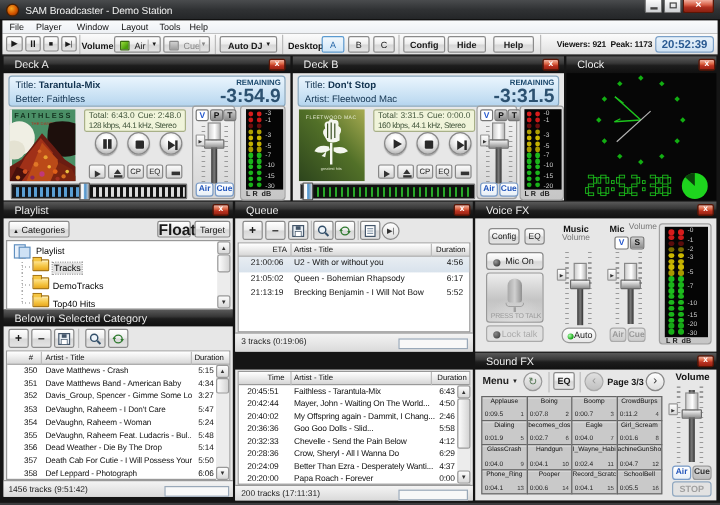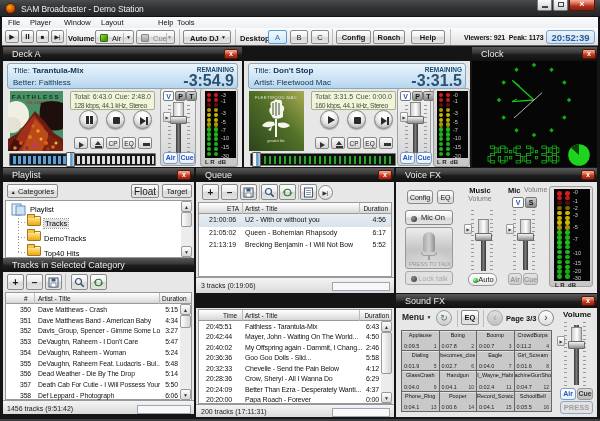--- a/index.html
+++ b/index.html
@@ -45,21 +45,21 @@
     </div>
   <div class="abs" style="left:553px;top:0;width:15px;height:11px;background:linear-gradient(#fbfbfb,#d0d2d5);border:1px solid #777;border-top:none;border-radius:0 0 2px 2px;">
       <div class="abs" style="left:4px;top:2px;width:6px;height:5px;border:1px solid #444;"></div>
     </div>
   <div class="abs" style="left:569px;top:0;width:26px;height:11px;background:linear-gradient(#f2b0a0 0%,#d86048 40%,#b03020 60%,#8a2010);border:1px solid #5a1505;border-top:none;border-radius:0 0 2px 2px;color:#fff;font-size:9px;font-weight:bold;text-align:center;line-height:9px;">×</div>
   <div class="abs" style="left:2px;top:17px;width:596px;height:11px;background:linear-gradient(#fafbfc,#edf0f4);font-size:7.5px;color:#111;">
     <span class="abs" style="left:6px;top:1px;">File</span>
       <span class="abs" style="left:28px;top:1px;">Player</span>
       <span class="abs" style="left:62px;top:1px;">Window</span>
       <span class="abs" style="left:99px;top:1px;">Layout</span>
-      <span class="abs" style="left:131px;top:1px;margin-left:44px;">Tools</span>
+      <span class="abs" style="left:131px;top:1px;">Tools</span>
       <span class="abs" style="left:156px;top:1px;">Help</span>
   </div>
   <div class="abs" style="left:2px;top:28px;width:596px;height:18px;background:linear-gradient(#fcfcfc,#e0e0e0);border-bottom:1px solid #666;"></div>
   <div class="btn" style="left:5px;top:30px;width:14px;height:13px;font-size:7px;line-height:12px;">▶</div>
   <div class="btn" style="left:21px;top:30px;width:13px;height:13px;font-size:8px;font-weight:bold;line-height:12px;">II</div>
   <div class="btn" style="left:36px;top:30px;width:13px;height:13px;font-size:6px;line-height:12px;">■</div>
   <div class="btn" style="left:51px;top:30px;width:13px;height:13px;font-size:6px;line-height:12px;">▶|</div>
   <div class="abs" style="left:66px;top:29px;width:1px;height:16px;background:#bbb;"></div>
     <div class="abs" style="left:179px;top:29px;width:1px;height:16px;background:#bbb;"></div>
     <div class="abs" style="left:235px;top:29px;width:1px;height:16px;background:#bbb;"></div>
@@ -80,21 +80,21 @@
     </div>
   <div class="btn" style="left:183px;top:30px;width:48px;height:14px;">
       <span class="abs" style="left:6px;top:3px;font-size:7.5px;font-weight:bold;">Auto DJ</span>
       <span class="abs" style="right:4px;top:3px;font-size:5px;">▼</span>
     </div>
   <div class="abs" style="left:240px;top:33.5px;font-size:7.5px;font-weight:bold;color:#111;">Desktop</div>
   <div class="btn" style="left:268px;top:30px;width:19px;height:14px;border-color:#5a9ad0;background:linear-gradient(#f2f8fd,#cfe6f8);color:#2a6aaa;font-size:7.5px;line-height:13px;">A</div>
   <div class="btn" style="left:290px;top:30px;width:18px;height:14px;font-size:7.5px;line-height:13px;">B</div>
   <div class="btn" style="left:311px;top:30px;width:18px;height:14px;font-size:7.5px;line-height:13px;">C</div>
   <div class="btn" style="left:336px;top:30px;width:35px;height:14px;font-size:7.5px;font-weight:bold;line-height:13px;">Config</div>
-  <div class="btn" style="left:373px;top:30px;width:32px;height:14px;font-size:7.5px;font-weight:bold;line-height:13px;">Roach</div>
+  <div class="btn" style="left:373px;top:30px;width:32px;height:14px;font-size:7.5px;font-weight:bold;line-height:13px;">Hide</div>
   <div class="btn" style="left:411px;top:30px;width:34px;height:14px;font-size:7.5px;font-weight:bold;line-height:13px;">Help</div>
   <div class="abs" style="left:464px;top:33.5px;font-size:7px;font-weight:bold;color:#111;letter-spacing:-0.1px;">Viewers: 921&nbsp;&nbsp;Peak: 1173</div>
   <div class="abs" style="left:546px;top:30px;width:49px;height:14px;background:linear-gradient(#e8f2fb,#cfe2f4);border:1px solid #7aa0c8;border-radius:3px;color:#2a5a92;font-size:9.5px;font-weight:bold;text-align:center;line-height:13px;">20:52:39</div>
 
   <div class="hdr" style="left:3px;top:47px;width:239px;">Deck A<div class="xbtn" style="left:221px;">x</div></div>
   <div class="panelbg" style="left:3px;top:61px;width:239px;height:106px;"></div>
   <div class="titlebox" style="left:7px;top:63px;width:231px;height:26px;">
     <span class="abs" style="left:5px;top:2px;font-size:8px;">Title: <b>Tarantula-Mix</b></span>
     <span class="abs" style="left:5px;top:13.5px;font-size:8px;">Better: Faithless</span>
     <span class="abs" style="right:3px;top:2px;font-size:6.5px;font-weight:bold;color:#1c4a6e;">REMAINING</span>
@@ -211,20 +211,21 @@
         <span class="abs" style="left:0;top:19px;">-3</span>
         <span class="abs" style="left:0;top:28px;">-5</span>
         <span class="abs" style="left:0;top:36px;">-7</span>
         <span class="abs" style="left:0;top:43.5px;">-10</span>
         <span class="abs" style="left:0;top:53px;">-15</span>
         <span class="abs" style="left:0;top:62px;">-30</span>
       </div>
     <div class="abs" style="left:4px;top:70px;font-size:6px;font-weight:bold;color:#222;">L&nbsp;R&nbsp;&nbsp;dB</div>
   </div>
 
+  <div class="hdr" style="left:244px;top:47px;width:226px;">Deck B<div class="xbtn" style="left:208px;">x</div></div>
   <div class="panelbg" style="left:244px;top:61px;width:226px;height:106px;"></div>
   <div class="titlebox" style="left:248px;top:63px;width:218px;height:26px;padding-left:24px;">
     <span class="abs" style="left:5px;top:2px;font-size:8px;">Title: <b>Don't Stop</b></span>
     <span class="abs" style="left:5px;top:13.5px;font-size:8px;">Artist: Fleetwood Mac</span>
     <span class="abs" style="right:3px;top:2px;font-size:6.5px;font-weight:bold;color:#1c4a6e;">REMAINING</span>
     <span class="abs" style="right:3px;top:8px;font-size:16px;font-weight:bold;color:#2c5170;">-3:31.5</span>
   </div>
   <div class="abs" style="left:249px;top:91px;width:55px;height:60px;">
     <svg width="55" height="60">
       <defs>
@@ -395,21 +396,21 @@
         <rect x="77.9" y="86.84" width="2.3" height="4.82" fill="none" stroke="#1bb41b" stroke-width="0.8"></rect>
         <rect x="80.2" y="92.35" width="4.4" height="2.3" fill="none" stroke="#1bb41b" stroke-width="0.8"></rect>
         <circle cx="107" cy="94" r="10.8" fill="#1ed41e"></circle>
         <path d="M107 94 L99 86.7 A10.8 10.8 0 0 1 107 83.2 Z" fill="#0a420a"></path>
       </svg>
   </div>
 
   <div class="hdr" style="left:3px;top:168px;width:191px;">Playlist<div class="xbtn" style="left:174px;">x</div></div>
   <div class="abs" style="left:3px;top:182px;width:191px;height:76px;background:#e7e7e7;">
     <div class="btn" style="left:4px;top:2px;width:51px;height:14px;line-height:13px;font-size:7.5px;"><span style="font-size:5px;">▲</span> Categories</div>
-    <div class="btn" style="left:128px;top:2px;width:28px;height:14px;line-height:13px;font-size:10px;">Float</div>
+    <div class="btn" style="left:128px;top:2px;width:28px;height:14px;line-height:13px;font-size:13px;font-weight:bold;">Float</div>
     <div class="btn" style="left:159px;top:2px;width:30px;height:14px;line-height:13px;font-size:7.5px;">Target</div>
     <div class="abs" style="left:2px;top:18px;width:187px;height:58px;background:#fff;border:1px solid #999;">
       <svg class="abs" style="left:5px;top:2px;" width="16" height="13">
         <rect x="1" y="1" width="9" height="11" fill="#e8f0fa" stroke="#6090c0" stroke-width="1"></rect>
         <rect x="5" y="3" width="9" height="9" fill="#cfe2f5" stroke="#6090c0" stroke-width="1"></rect>
       </svg>
       <div class="abs" style="left:24px;top:4px;font-size:7.5px;">Playlist</div>
       <div class="abs" style="left:12px;top:13px;width:1px;height:38px;background:repeating-linear-gradient(0deg,#999 0,#999 1px,transparent 1px,transparent 3px);"></div>
       <div class="abs" style="left:12px;top:21px;width:8px;height:1px;background:repeating-linear-gradient(90deg,#999 0,#999 1px,transparent 1px,transparent 3px);"></div>
       <div class="abs" style="left:12px;top:36px;width:8px;height:1px;background:repeating-linear-gradient(90deg,#999 0,#999 1px,transparent 1px,transparent 3px);"></div>
@@ -421,21 +422,21 @@
       <div class="abs fold" style="left:21px;top:45px;"></div>
       <div class="abs" style="left:38px;top:48px;font-size:7.5px;">Top40 Hits</div>
       <div class="scroll" style="left:175px;top:0;height:56px;">
         <div class="sarr" style="top:0;">▲</div>
         <div class="sthumb" style="top:11px;height:15px;"></div>
         <div class="sarr" style="top:45px;">▼</div>
       </div>
     </div>
   </div>
 
-  <div class="hdr" style="left:3px;top:258px;width:191px;">Tracks in Selected Category</div>
+  <div class="hdr" style="left:3px;top:258px;width:191px;">Below in Selected Category</div>
   <div class="abs" style="left:3px;top:272px;width:191px;height:142px;background:#e7e7e7;">
     <div class="btn tbi" style="left:4px;top:2px;"><b style="font-size:10px;">+</b></div>
     <div class="btn tbi" style="left:23px;top:2px;"><b style="font-size:10px;">–</b></div>
     <div class="btn tbi" style="left:42px;top:2px;padding-top:2px;"><svg width="11" height="11">
           <rect x="1" y="1" width="9" height="9" fill="#e8eef4" stroke="#44566a"></rect>
           <rect x="3.5" y="1.5" width="4" height="3" fill="#44566a"></rect>
           <rect x="3" y="6" width="5" height="4" fill="#fff" stroke="#44566a" stroke-width="0.6"></rect>
         </svg></div>
     <div class="abs" style="left:62px;top:2px;width:1px;height:16px;background:#bbb;"></div>
     <div class="btn tbi" style="left:68px;top:2px;padding-top:2px;"><svg width="11" height="11">
@@ -819,21 +820,21 @@
         </div>
       </div>
     <div class="abs" style="left:167px;top:2px;font-size:8px;font-weight:bold;color:#111;">Volume</div>
     <div class="vtick" style="left:168px;top:14px;height:64px;"></div>
     <div class="fadetrack" style="left:178px;top:17px;height:60px;"></div>
     <div class="fhandle" style="left:175px;top:19px;"></div>
     <div class="fsleeve" style="left:172px;top:33px;"></div>
     <div class="farrow" style="left:161px;top:28px;">▶</div>
     <div class="aircue" style="left:164px;top:80px;width:16px;">Air</div>
     <div class="abs" style="left:181px;top:80px;width:16px;height:12px;background:linear-gradient(#d8d8d8,#bcbcbc);border:1px solid #999;border-radius:3px;color:#333;font-size:7px;font-weight:bold;text-align:center;line-height:10px;">Cue</div>
-    <div class="abs" style="left:164px;top:93px;width:33px;height:13px;background:#e2e2e2;border:1px solid #90a8c0;border-radius:3px;color:#a0a0a0;font-size:7.5px;font-weight:bold;text-align:center;line-height:12px;">PRESS</div>
+    <div class="abs" style="left:164px;top:93px;width:33px;height:13px;background:#e2e2e2;border:1px solid #90a8c0;border-radius:3px;color:#a0a0a0;font-size:7.5px;font-weight:bold;text-align:center;line-height:12px;">STOP</div>
   </div>
 <div class="abs" style="left:0;top:419px;width:600px;height:2px;background:#3c3c3e;"></div>
 </div>
 <style>
 .tbi{width:17px;height:16px;line-height:15px;}
 .fold{width:14px;height:10px;background:linear-gradient(#ffe9a0,#f5c542 60%,#e8a820);border:1px solid #a87818;border-radius:1px;box-shadow:inset 0 1px 0 #fff4c0;}
 .fold:before{content:"";position:absolute;left:-1px;top:-3px;width:6px;height:3px;background:#f5c542;border:1px solid #a87818;border-bottom:none;border-radius:1px 1px 0 0;}
 </style>
 
 </body></html>

